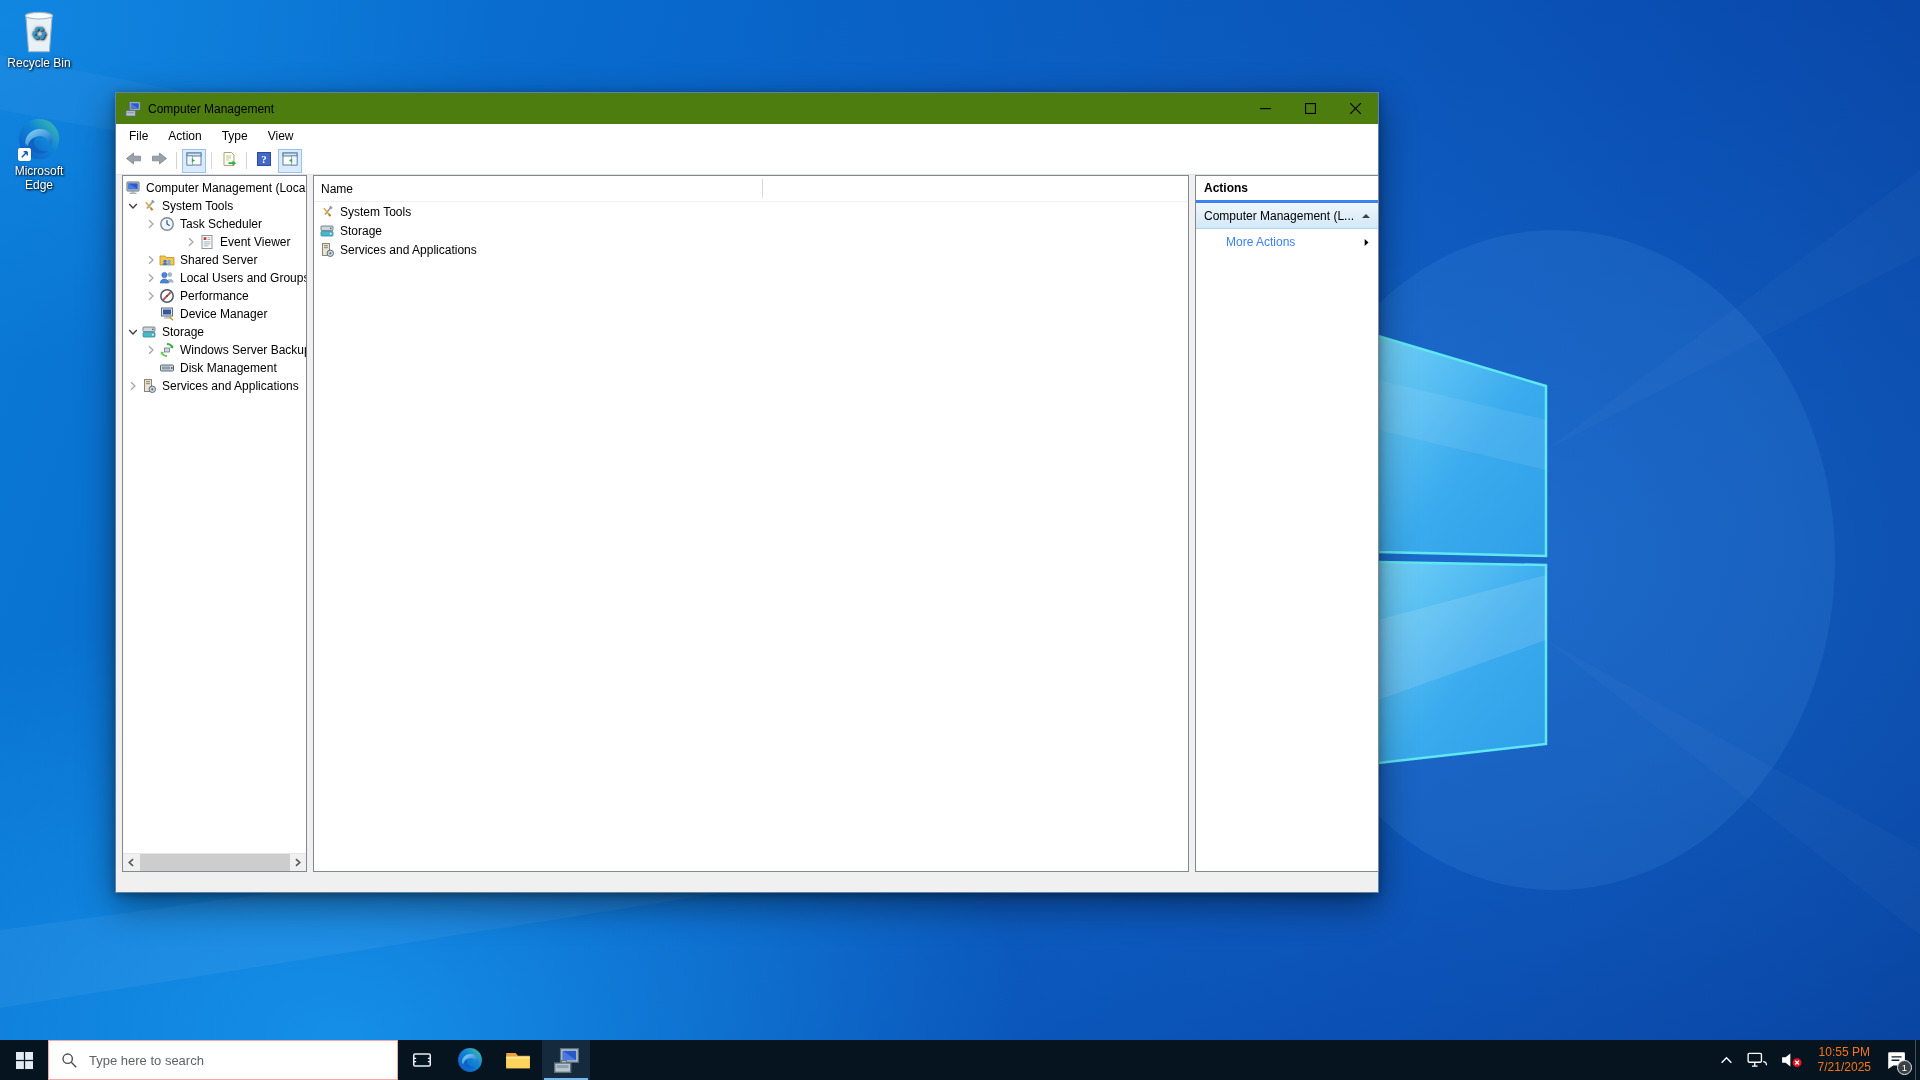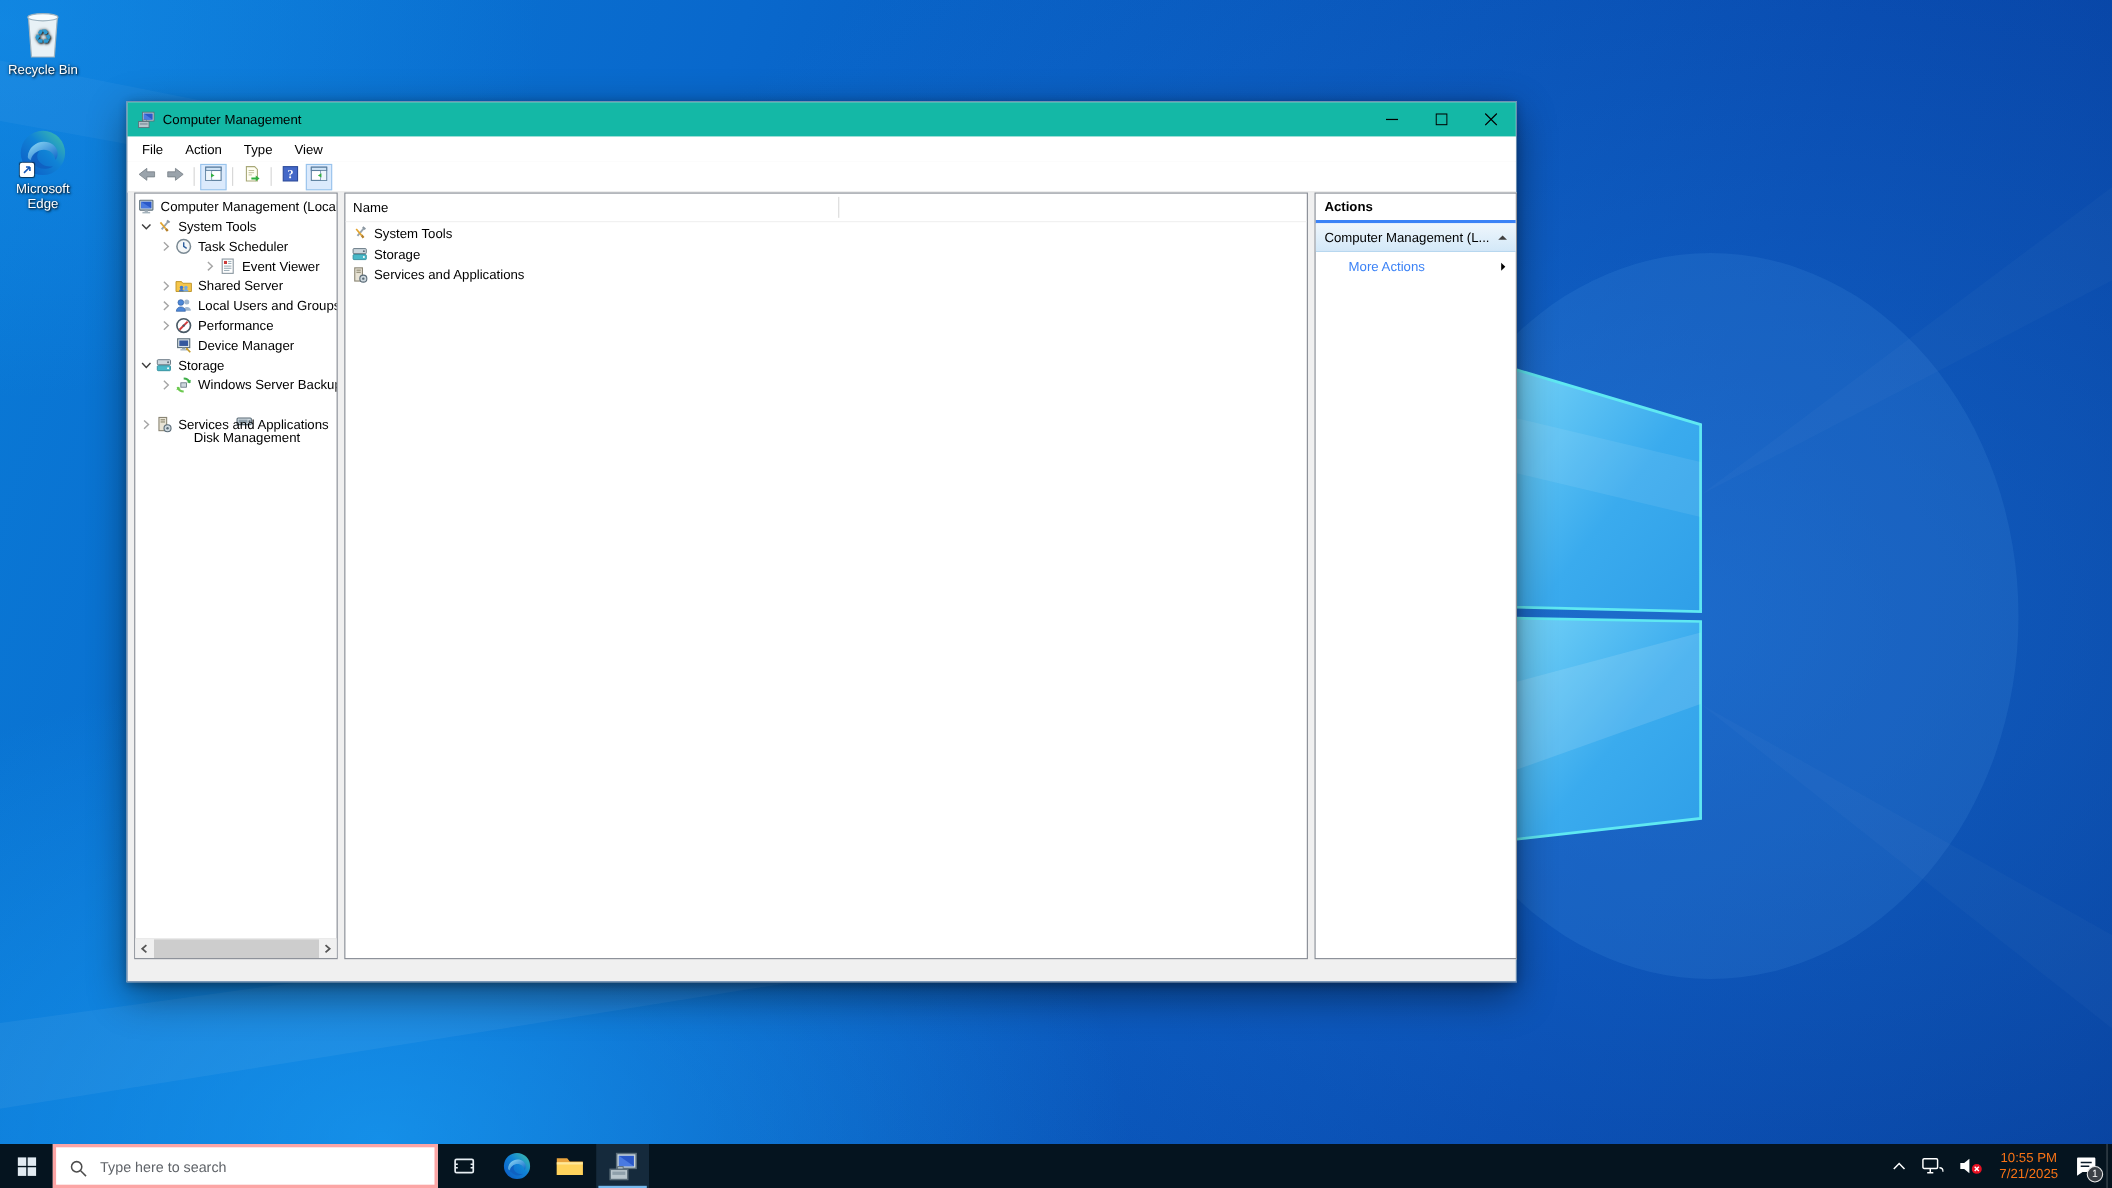--- a/index.html
+++ b/index.html
@@ -22,21 +22,21 @@
   .desk-icon .glyph{width:44px;height:46px;display:flex;align-items:center;justify-content:center;position:relative;}
   .desk-icon .lbl{margin-top:2px;}
   #di-recycle{left:0px;top:8px;}
   #di-edge{left:0px;top:116px;}
   .shortcut-ovl{position:absolute;left:1px;bottom:1px;width:13px;height:13px;background:#fff;
     border-radius:2px;display:flex;align-items:center;justify-content:center;box-shadow:0 0 1px rgba(0,0,0,.6);}
 
   
   .window{position:absolute;left:115px;top:92px;width:1264px;height:801px;background:#f0f0f0;
     border:1px solid #5e81a8;box-shadow:0 12px 34px rgba(0,0,0,.45),0 2px 8px rgba(0,0,0,.3);box-sizing:border-box;}
-  .titlebar{height:31px;background:#14b8a6;display:flex;align-items:center;padding-left:9px;position:relative;}
+  .titlebar{height:31px;background:#4d7c0f;display:flex;align-items:center;padding-left:9px;position:relative;}
   .titlebar .ttl{font-size:12px;color:#000;margin-left:7px;}
   .caption{position:absolute;right:0;top:0;height:31px;display:flex;}
   .cap-btn{width:45px;height:31px;display:flex;align-items:center;justify-content:center;cursor:default;}
   .menubar{height:23px;background:#fff;display:flex;align-items:center;padding-left:3px;}
   .menu-item{font-size:12px;color:#000;padding:3px 10px;cursor:default;}
   .toolbar{height:27px;background:#fff;border-bottom:1px solid #e2e2e2;display:flex;align-items:center;padding-left:4px;}
   .tb-btn{width:22px;height:22px;display:flex;align-items:center;justify-content:center;margin:0 1px;border:1px solid transparent;}
   .tb-btn.toggled{background:#dbeafc;border:1px solid #98c3ec;}
   .tb-sep{width:1px;height:17px;background:#d4d4d4;margin:0 4px;}
 
@@ -66,21 +66,21 @@
     color:#000;border-bottom:3px solid #3b82f6;}
   .actions-section{height:25px;background:linear-gradient(#eff6fc,#d3e8f8);border-bottom:1px solid #b0d3ee;
     display:flex;align-items:center;padding:0 7px 0 8px;font-size:12px;color:#000;}
   .actions-section .sec-lbl{flex:1;white-space:nowrap;overflow:hidden;}
   .actions-item{height:26px;display:flex;align-items:center;padding:0 7px 0 30px;font-size:12px;color:#3b82f6;}
   .actions-item .ai-lbl{flex:1;}
 
   
   .taskbar{position:absolute;left:0;bottom:0;width:1920px;height:40px;background:#05141f;display:flex;align-items:stretch;z-index:50;}
   .tb-start{width:48px;display:flex;align-items:center;justify-content:center;}
-  .tb-search{width:350px;position:relative;background:#fff;border:3px solid #fca5a5;box-sizing:border-box;padding-left:23px;}
+  .tb-search{width:350px;position:relative;background:#fff;border:1px solid #fca5a5;box-sizing:border-box;padding-left:23px;}
   .tb-search input{position:absolute;inset:0;border:0;outline:0;padding-left:40px;font-size:13px;
     font-family:"Liberation Sans",sans-serif;color:#303030;background:transparent;}
   .tb-search input::placeholder{color:#5f6368;opacity:1;}
   .tb-search .mag{position:absolute;left:12px;top:11px;}
   .tb-app{width:48px;display:flex;align-items:center;justify-content:center;position:relative;}
   .tb-app.active{background:rgba(130,190,255,.13);}
   .tb-app.active::after{content:"";position:absolute;left:2px;right:2px;bottom:0;height:2px;background:#76b9ed;}
   .tray{position:absolute;right:4px;top:0;height:40px;display:flex;align-items:center;}
   .tray-ic{padding:0 7px;display:flex;align-items:center;justify-content:center;height:100%;}
   .clock{padding:0 8px;color:#f97316;font-size:12px;line-height:15px;text-align:center;}
@@ -391,21 +391,21 @@
             <svg width="16" height="16" viewBox="0 0 16 16">
               <path d="M8 2a6 6 0 0 1 5.6 4" fill="none" stroke="#3fae49" stroke-width="1.8"></path>
               <path d="M14.6 3.3l-1 3.1-2.9-1.1z" fill="#3fae49"></path>
               <path d="M8 14a6 6 0 0 1-5.6-4" fill="none" stroke="#6cc94f" stroke-width="1.8"></path>
               <path d="M1.4 12.7l1-3.1 2.9 1.1z" fill="#6cc94f"></path>
               <rect x="5.4" y="6" width="5.2" height="4" fill="#cdd7dd" stroke="#5a6b77" stroke-width=".7"></rect>
             </svg>
           </span>
           <span>Windows Server Backup</span>
         </div>
-        <div class="trow" style="padding-left: 20px; flex-direction: column;">
+        <div class="trow" style="padding-left: 20px;">
           <span class="slot"></span>
           <span class="ticon">
             <svg width="16" height="16" viewBox="0 0 16 16">
               <rect x="1.5" y="5" width="13" height="6" rx="1" fill="#cfd9df" stroke="#5a6b77"></rect>
               <rect x="3" y="6.5" width="8" height="3" fill="#8fa0ab"></rect>
               <circle cx="12.8" cy="8" r=".9" fill="#4a5a66"></circle>
             </svg>
           </span>
           <span>Disk Management</span>
         </div>

